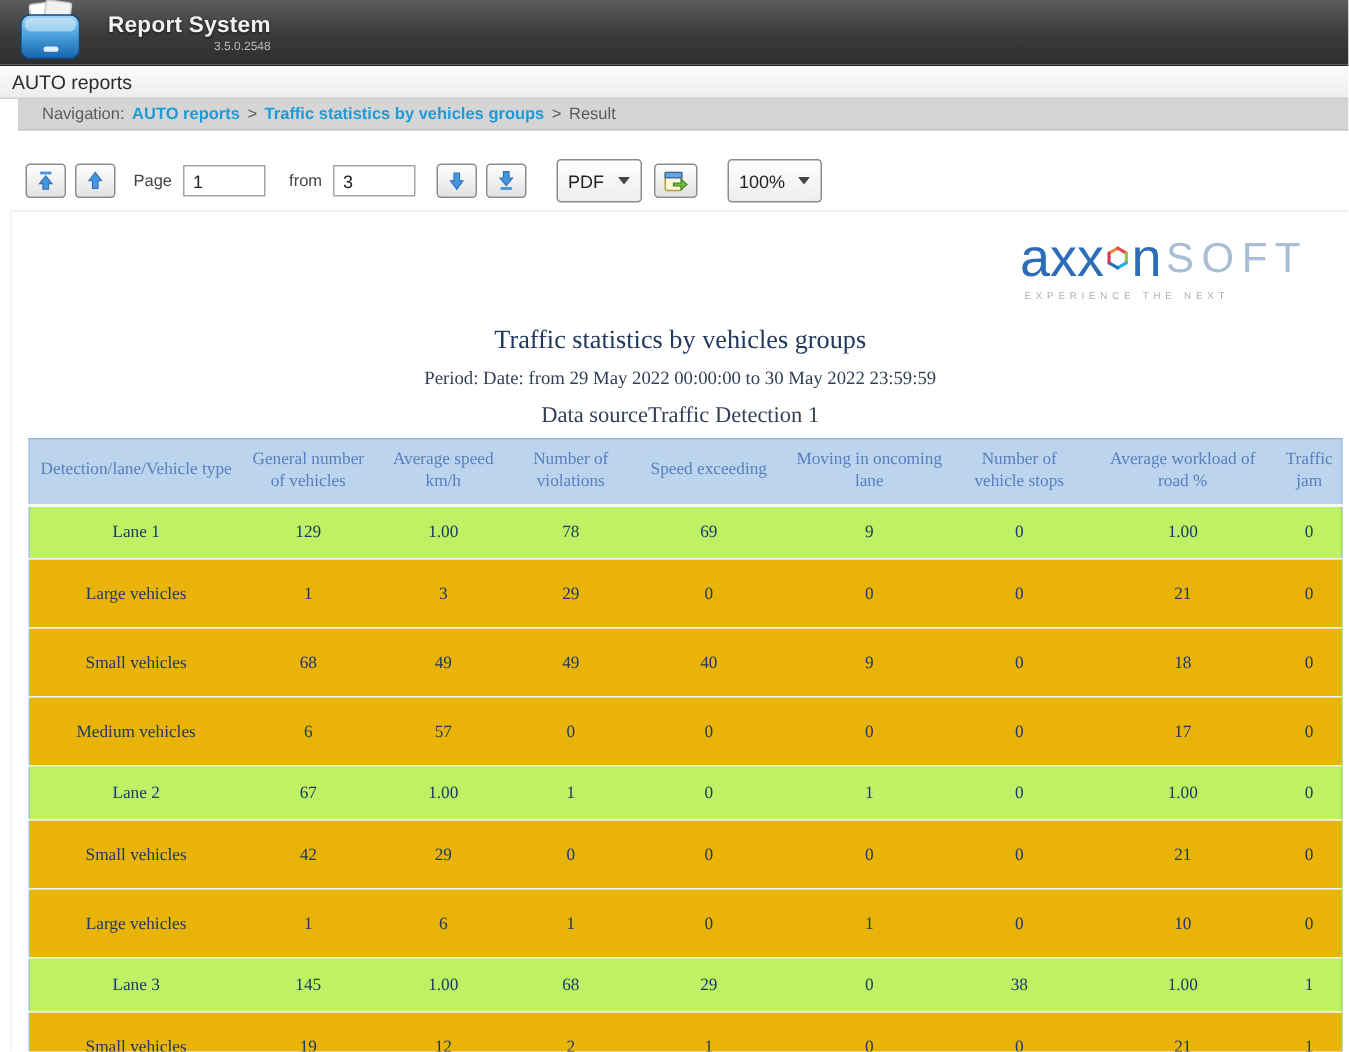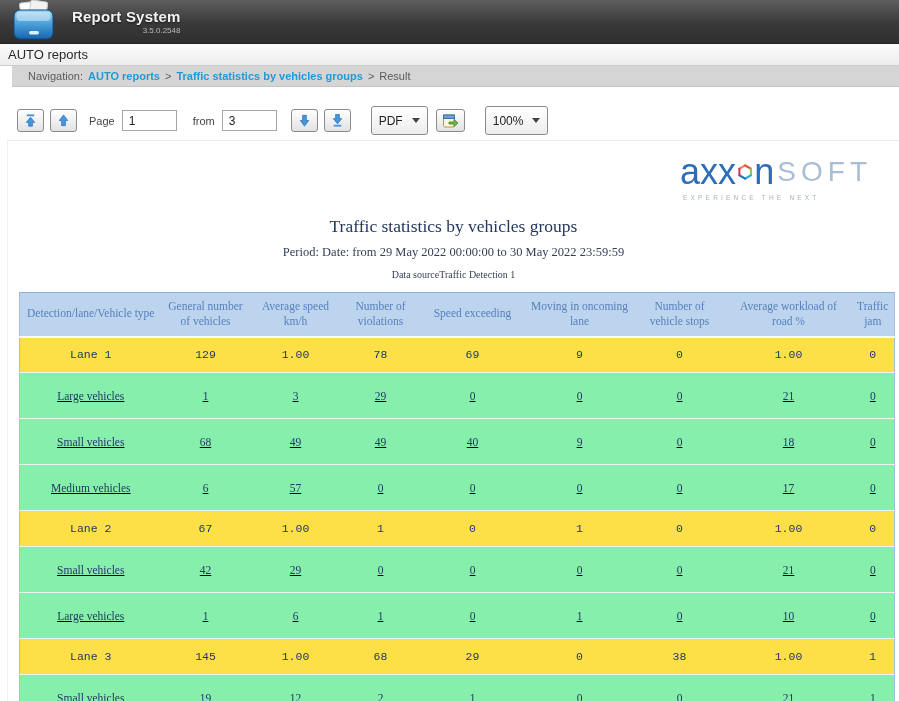--- a/index.html
+++ b/index.html
@@ -38,30 +38,30 @@
 
   .axxon-logo { position:absolute; top:13px; right:27px; width:192px; }
   .axxon-line { display:flex; align-items:center; }
   .ax-blue { font-size:36px; color:#2d6db8; letter-spacing:0; line-height:1; }
   .ax-hex { width:28px; height:28px; margin:0 1px; }
   .ax-soft { font-size:28px; color:#a9bed6; letter-spacing:5px; margin-left:3px; line-height:1; }
   .ax-tagline { margin-top:4px; font-size:6.5px; letter-spacing:3.2px; color:#a7b2bf; white-space:nowrap; padding-left:3px; }
 
   .report-title { position:absolute; top:75px; width:100%; text-align:center; font-family:"Liberation Serif",serif; font-size:17.5px; font-weight:normal; color:#23395d; }
   .report-period { position:absolute; top:104px; width:100%; text-align:center; font-family:"Liberation Serif",serif; font-size:12.5px; color:#333f55; }
-  .report-source { position:absolute; top:128px; width:100%; text-align:center; font-family:"Liberation Serif",serif; font-size:10px; color:#333f55; }
+  .report-source { position:absolute; top:128px; width:100%; text-align:center; font-family:"Liberation Serif",serif; font-size:15px; color:#333f55; }
 
   
   table.report { position:absolute; top:151px; left:11px; width:875px; border-collapse:collapse; table-layout:fixed; font-family:"Liberation Serif",serif; }
   table.report { border:1px solid #a3bfde; border-top-color:#8fb0d6; }
   table.report th { background:#bcd4ee; color:#5780bd; font-weight:normal; font-size:11.5px; height:44px; padding:3px 5px; border-bottom:2px solid #f7fafd; text-align:center; vertical-align:middle; line-height:1.35; }
   table.report td { font-size:11.5px; color:#1f3864; text-align:center; vertical-align:middle; padding:2px 4px; }
-  tbody tr.row-lane { background:#fde047;font-family:Liberation Mono, monospace; }
+  tbody tr.row-lane { background:#bef264; }
   tbody tr.row-lane td { height:36px; }
-  tbody tr.row-vehicle { background:#86efac;text-decoration:underline; }
+  tbody tr.row-vehicle { background:#eab308; }
   tbody tr.row-vehicle td { height:46px; }
   tbody tr + tr td { border-top:1px solid #eef2f8; }
 </style>
 </head>
 <body>
 
 <header class="app-header">
   <svg class="logo-icon" viewBox="0 0 50 46">
     <defs>
       <linearGradient id="foldg" x1="0" y1="0" x2="0" y2="1">

